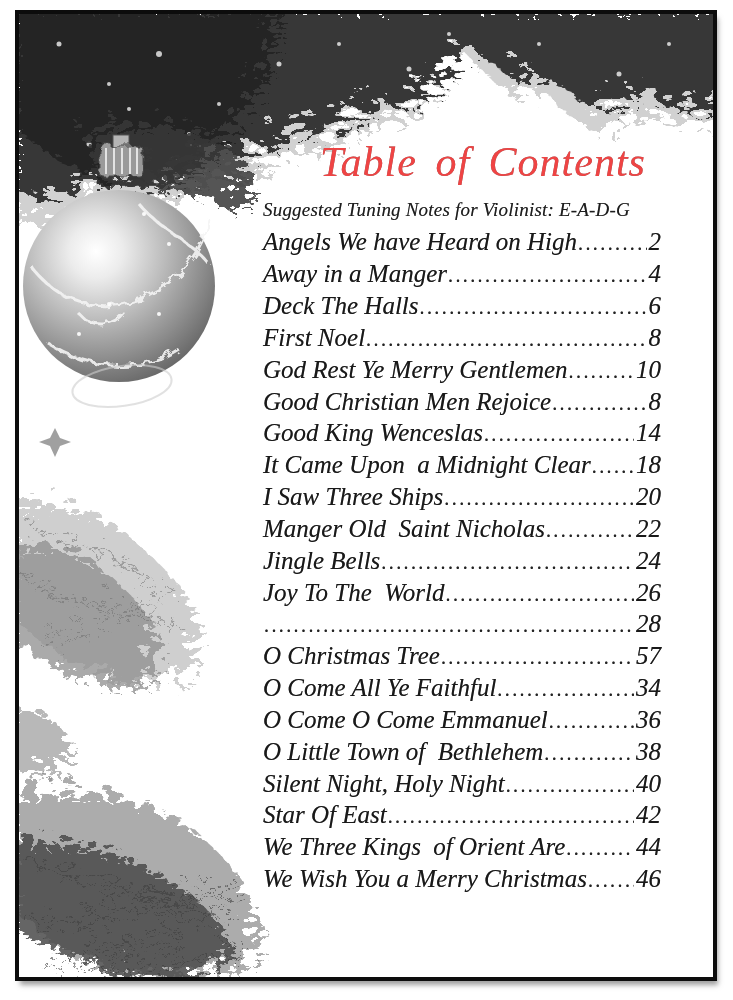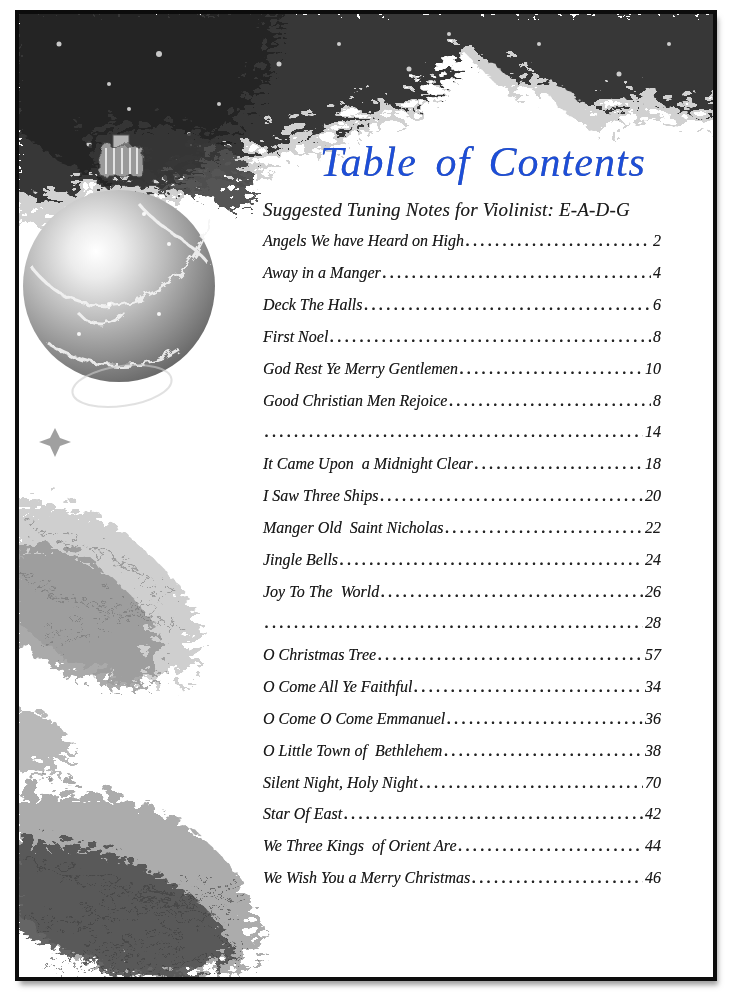--- a/index.html
+++ b/index.html
@@ -11,30 +11,30 @@
     position:absolute;left:15px;top:10px;width:702px;height:971px;
     border:4px solid #0c0c0c;box-sizing:border-box;overflow:hidden;
     background:#ffffff;
     box-shadow:3px 6px 5px -2px rgba(80,80,80,.55);
   }
   .art{position:absolute;left:0;top:0;width:694px;height:963px;pointer-events:none;}
   .content{position:absolute;left:244px;top:124px;width:398px;}
   h1.title{
     margin:0 0 0 42px;font-size:42px;font-style:italic;font-weight:normal;
     line-height:1.15;text-align:center;letter-spacing:1px;word-spacing:7px;
-    color:#1d4ed8;text-shadow:0 0 .6px rgba(0,0,0,.55);
+    color:#ef4444;text-shadow:0 0 .6px rgba(0,0,0,.55);
   }
   .subtitle{
     margin-top:13px;font-size:19px;font-style:italic;letter-spacing:.2px;
     color:#1d1d1d;text-shadow:0 0 .4px rgba(0,0,0,.45);white-space:pre;
   }
   ul.toc{list-style:none;margin:7px 0 0;padding:0;}
   .row{
     display:flex;align-items:baseline;height:31.85px;
-    font-style:italic;font-size:16px;color:#191919;
+    font-style:italic;font-size:25px;color:#191919;
     text-shadow:0 0 .4px rgba(0,0,0,.5);
   }
   .t{white-space:pre;}
   .dots{flex:1 1 auto;overflow:hidden;white-space:nowrap;margin:0 1px;}
   .dots::after{
     content:"...........................................................................";
     letter-spacing:2.4px;font-size:20px;font-style:normal;color:#222;
   }
   .p{white-space:nowrap;padding-left:1px;}
 </style>
@@ -175,20 +175,21 @@
     <span class="p">10</span>
   </li>
 
   <li class="row">
     <span class="t">Good Christian Men Rejoice</span>
     <span class="dots"></span>
     <span class="p">8</span>
   </li>
 
   <li class="row">
+    <span class="t">Good King Wenceslas</span>
     <span class="dots"></span>
     <span class="p">14</span>
   </li>
 
 
   <li class="row">
     <span class="t">It Came Upon  a Midnight Clear</span>
     <span class="dots"></span>
     <span class="p">18</span>
   </li>
@@ -242,21 +243,21 @@
 
   <li class="row">
     <span class="t">O Little Town of  Bethlehem</span>
     <span class="dots"></span>
     <span class="p">38</span>
   </li>
 
   <li class="row">
     <span class="t">Silent Night, Holy Night</span>
     <span class="dots"></span>
-    <span class="p">70</span>
+    <span class="p">40</span>
   </li>
 
   <li class="row">
     <span class="t">Star Of East</span>
     <span class="dots"></span>
     <span class="p">42</span>
   </li>
 
   <li class="row">
     <span class="t">We Three Kings  of Orient Are</span>

